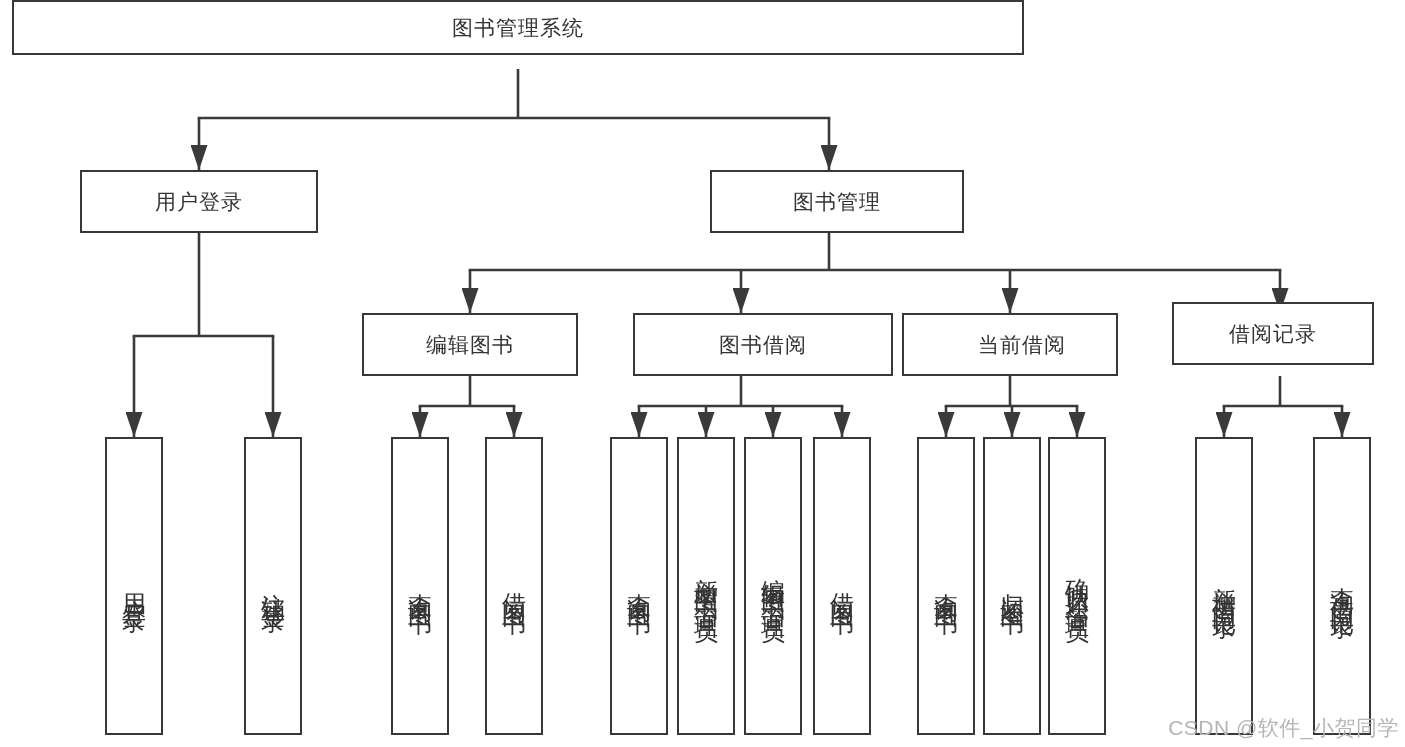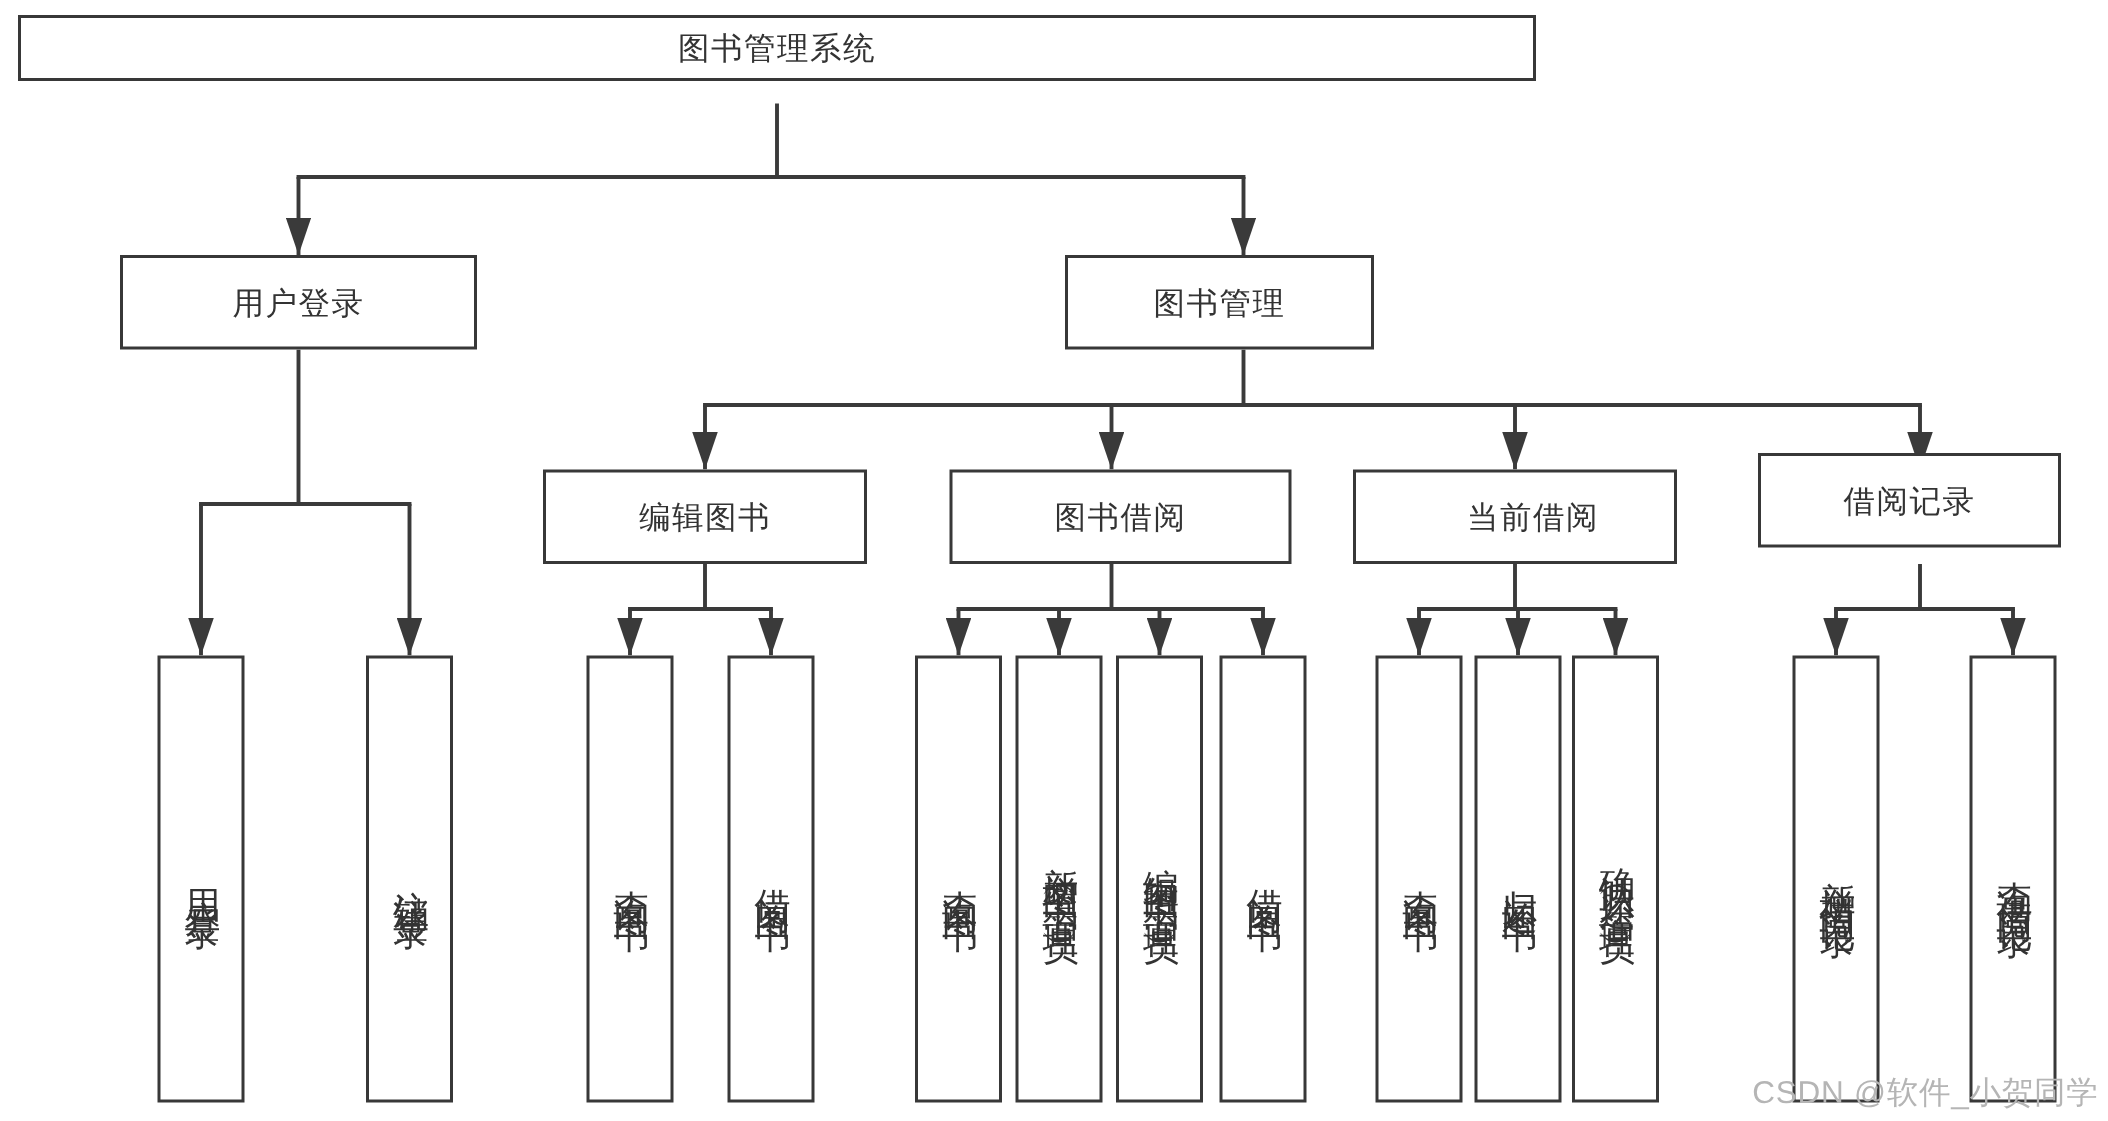--- a/index.html
+++ b/index.html
@@ -104,35 +104,35 @@
     <path class="connector" d="M706,406 V437" marker-end="url(#arrow)"></path>
     <path class="connector" d="M773,406 V437" marker-end="url(#arrow)"></path>
     <path class="connector" d="M842,406 V437" marker-end="url(#arrow)"></path>
     <path class="connector" d="M946,406 V437" marker-end="url(#arrow)"></path>
     <path class="connector" d="M1012,406 V437" marker-end="url(#arrow)"></path>
     <path class="connector" d="M1077,406 V437" marker-end="url(#arrow)"></path>
     <path class="connector" d="M1224,406 V437" marker-end="url(#arrow)"></path>
     <path class="connector" d="M1342,406 V437" marker-end="url(#arrow)"></path>
   </svg>
 
-  <div class="hnode" style="left:12px; top:10px; width:1012px; height:44px;">
+  <div class="hnode" style="left:12px; top:0; width:1012px; height:55px;">
     <span>图书管理系统</span>
   </div>
 
   <div class="hnode" style="left:80px; top:170px; width:238px; height:63px;">
     <span>用户登录</span>
   </div>
-  <div class="hnode" style="left:710px; top:170px; width:206px; height:63px;">
+  <div class="hnode" style="left:710px; top:170px; width:254px; height:63px;">
     <span>图书管理</span>
   </div>
 
   <div class="hnode" style="left:362px; top:313px; width:216px; height:63px;">
     <span>编辑图书</span>
   </div>
-  <div class="hnode" style="left:633px; top:313px; width:228px; height:63px;">
+  <div class="hnode" style="left:633px; top:313px; width:260px; height:63px;">
     <span>图书借阅</span>
   </div>
   <div class="hnode" style="left:902px; top:313px; width:216px; height:63px;padding-left:24px;">
     <span>当前借阅</span>
   </div>
   <div class="hnode" style="left:1172px; top:302px; width:202px; height:63px;">
     <span>借阅记录</span>
   </div>
 
   <div class="vnode" style="left:105px; top:437px; width:58px; height:298px;">

